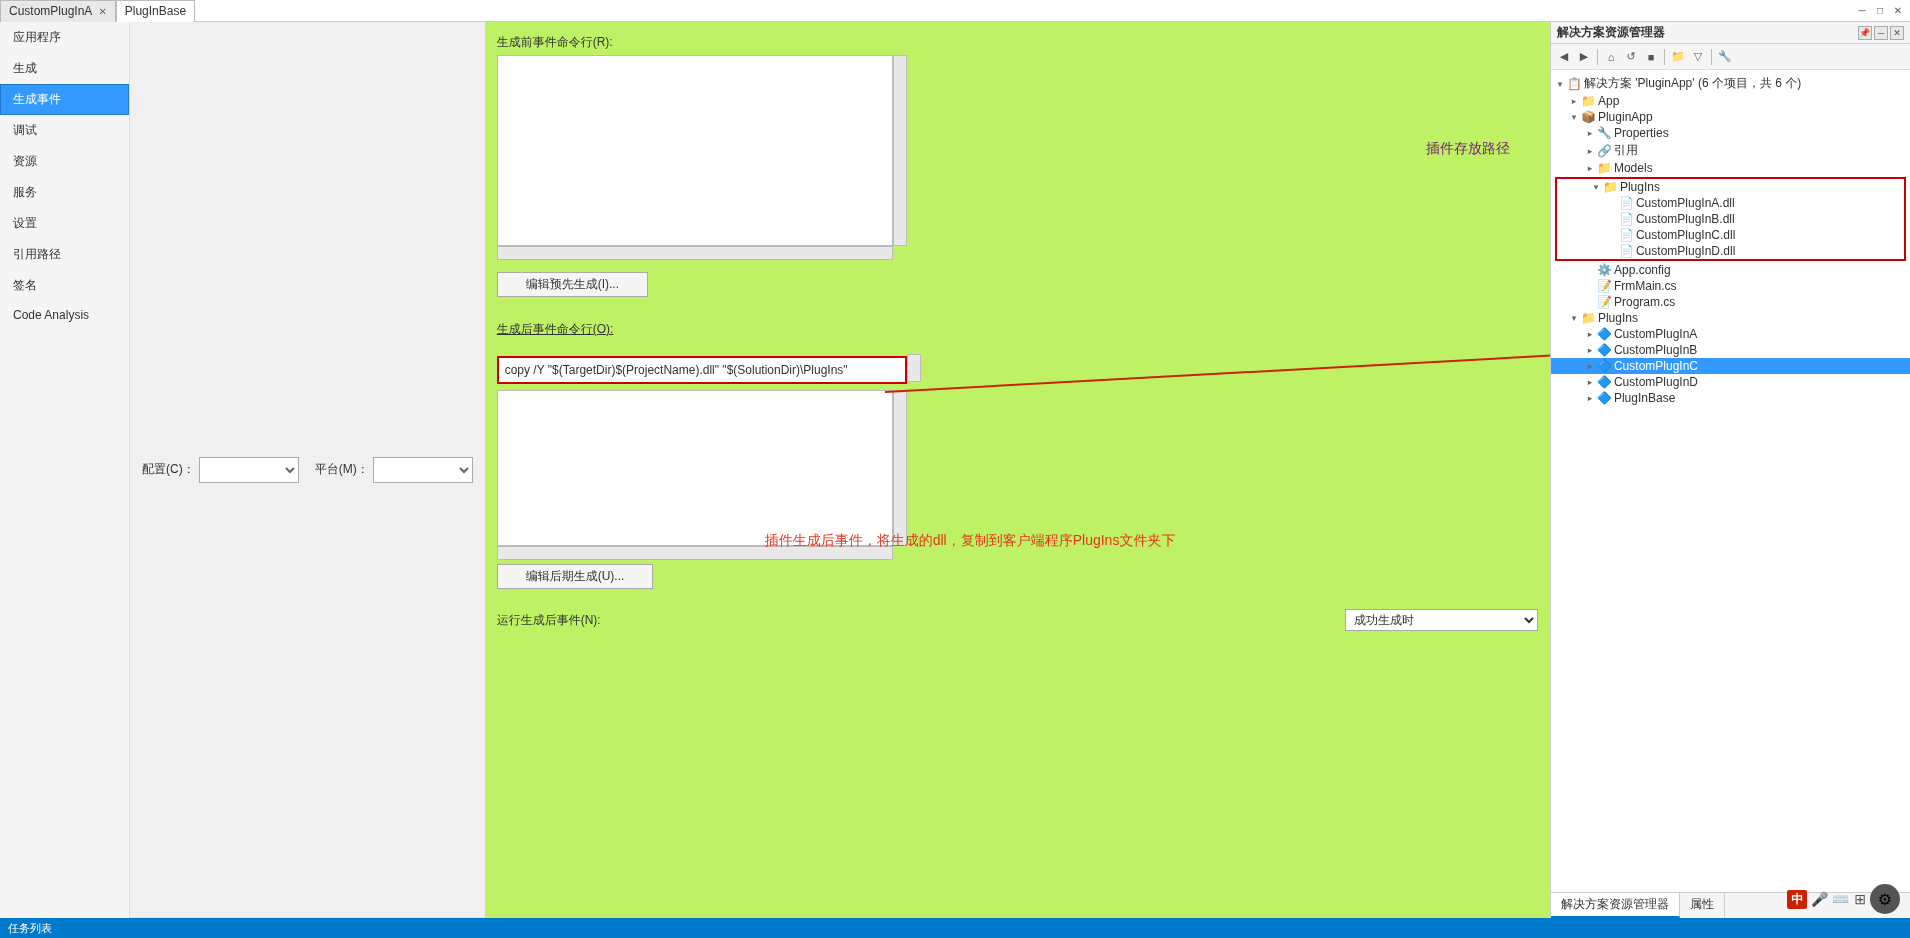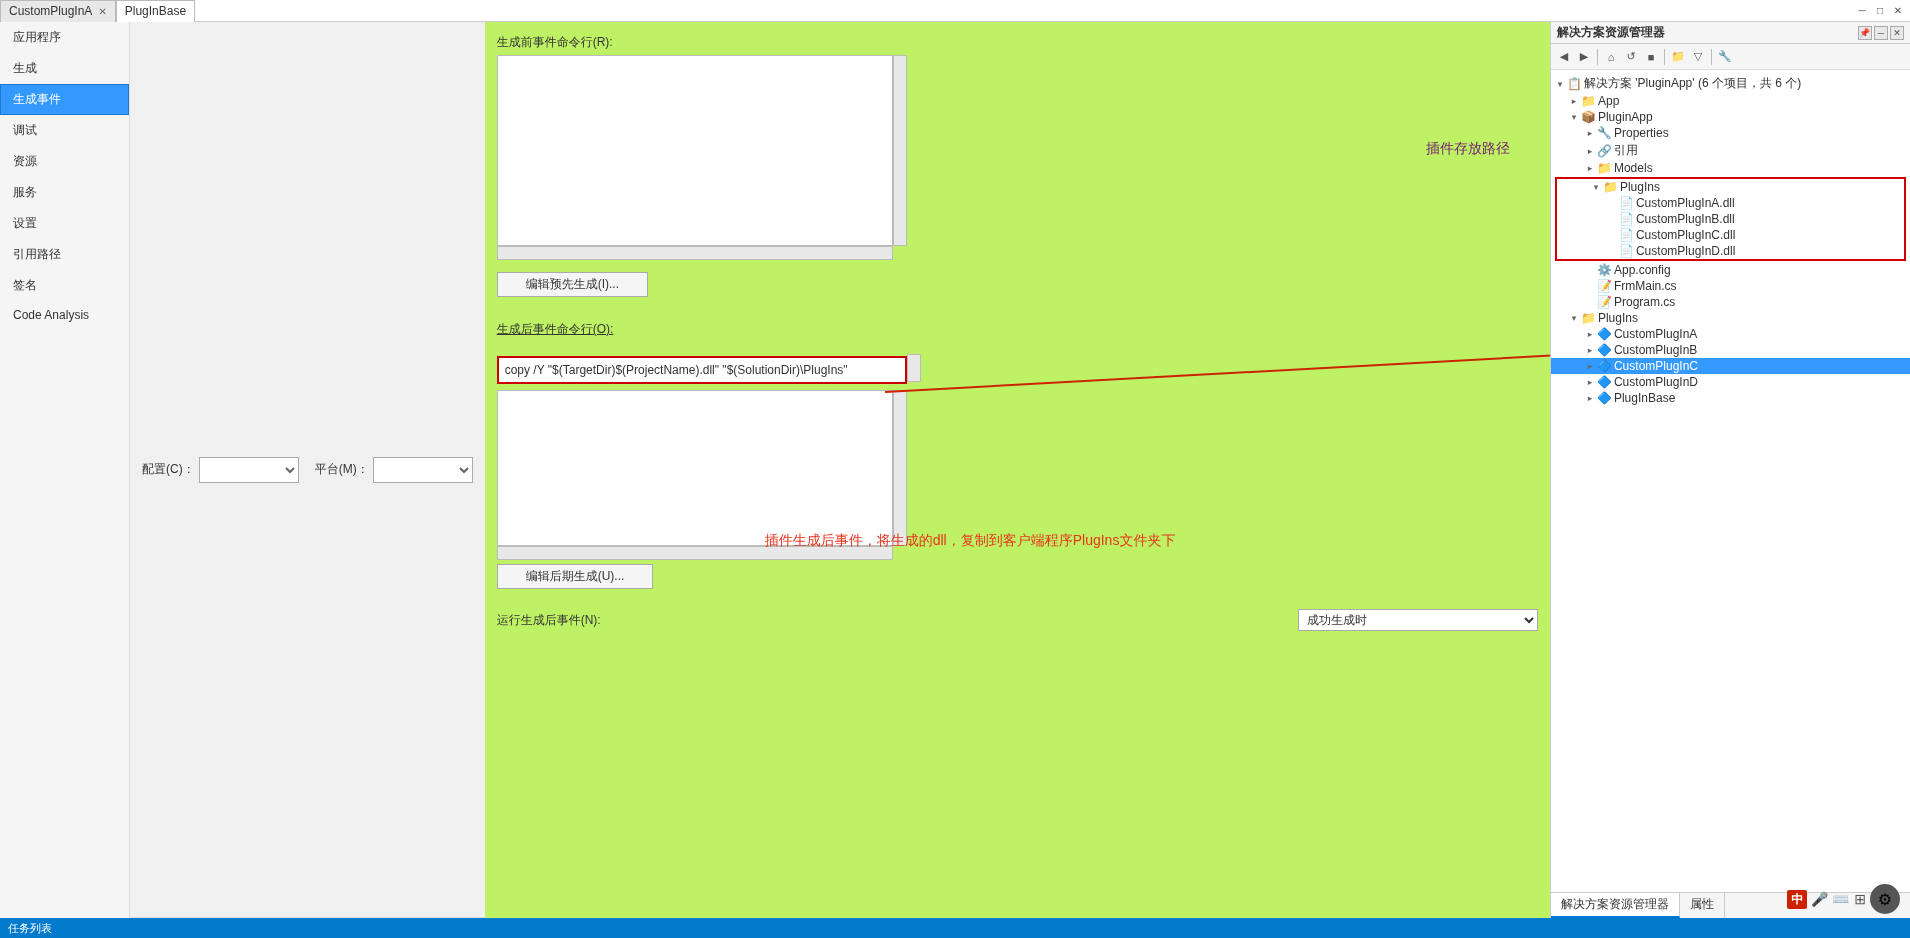--- a/index.html
+++ b/index.html
@@ -38,21 +38,21 @@
     .scroll-bar-h { position: absolute; bottom: 0; left: 0; height: 14px; width: calc(100% - 14px); background: #e8e8e8; border: 1px solid #bbb; }
     .edit-btn { margin-top: 4px; padding: 3px 28px; background: #f5f5f5; border: 1px solid #aaa; font-size: 12px; cursor: pointer; color: #333; }
 
     .post-section { margin-top: 16px; }
     .post-label { font-size: 12px; color: #333; margin-bottom: 16px; text-decoration: underline; }
     .post-input-wrapper { display: flex; align-items: center; }
     .post-input { width: 400px; height: 28px; border: 2px solid #cc0000; background: #fff; font-size: 12px; padding: 2px 6px; color: #333; }
 
     .run-section { margin-top: 20px; display: flex; align-items: center; gap: 8px; }
     .run-label { font-size: 12px; color: #333; width: 120px; }
-    .run-select { height: 22px; font-size: 12px; border: 1px solid #aaa; background: #fff; padding: 0 4px; width: 240px; color: #333; }
+    .run-select { height: 22px; font-size: 12px; border: 1px solid #aaa; background: #fff; padding: 0 4px; width: 193px; color: #333; }
 
     
     .right-panel { width: 360px; background: #f5f5f5; border-left: 1px solid #ccc; flex-shrink: 0; display: flex; flex-direction: column; }
     .right-title-bar { display: flex; align-items: center; justify-content: space-between; padding: 3px 6px; background: #f5f5f5; border-bottom: 1px solid #ccc; height: 22px; }
     .right-title { font-size: 12px; color: #333; font-weight: bold; }
     .right-controls { display: flex; gap: 2px; }
     .right-ctrl { width: 14px; height: 14px; display: flex; align-items: center; justify-content: center; font-size: 9px; cursor: pointer; color: #555; border: 1px solid #aaa; background: #e8e8e8; }
 
     .right-toolbar { display: flex; align-items: center; padding: 2px 4px; gap: 2px; background: #f5f5f5; border-bottom: 1px solid #ddd; flex-wrap: wrap; height: 26px; overflow: hidden; }
     .right-tool-btn { width: 18px; height: 18px; display: flex; align-items: center; justify-content: center; cursor: pointer; color: #555; font-size: 11px; border: 1px solid transparent; }

